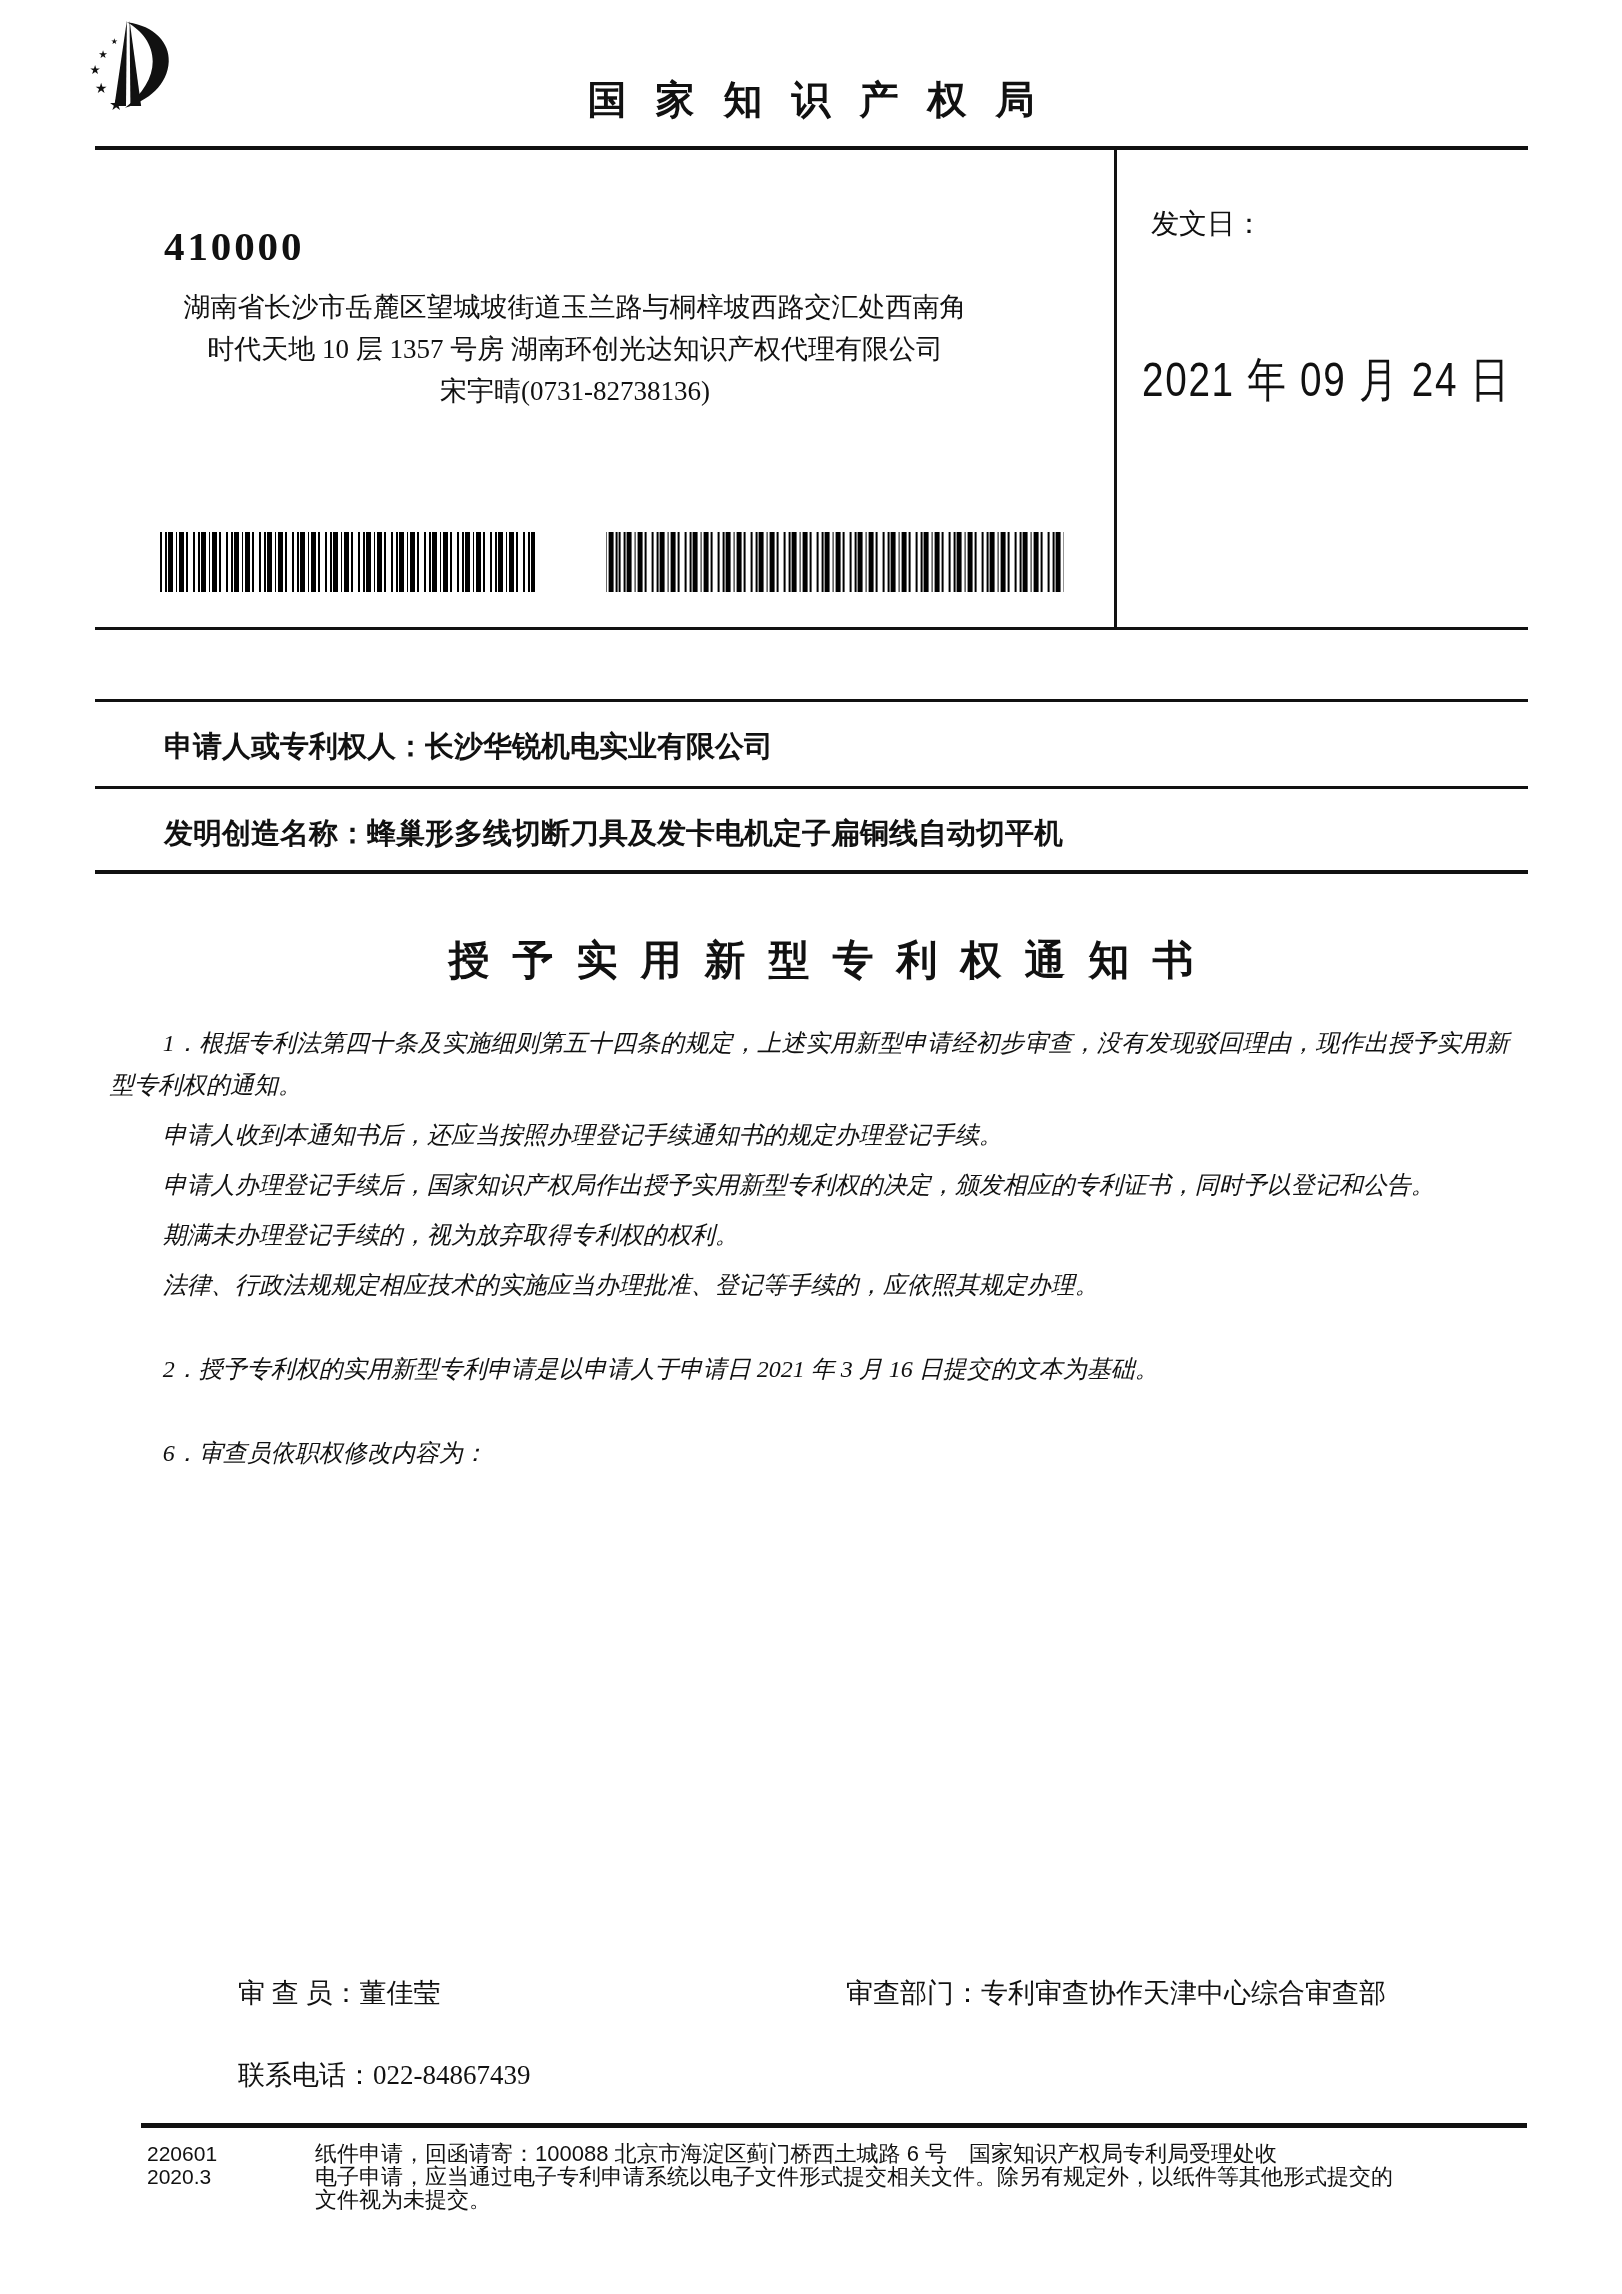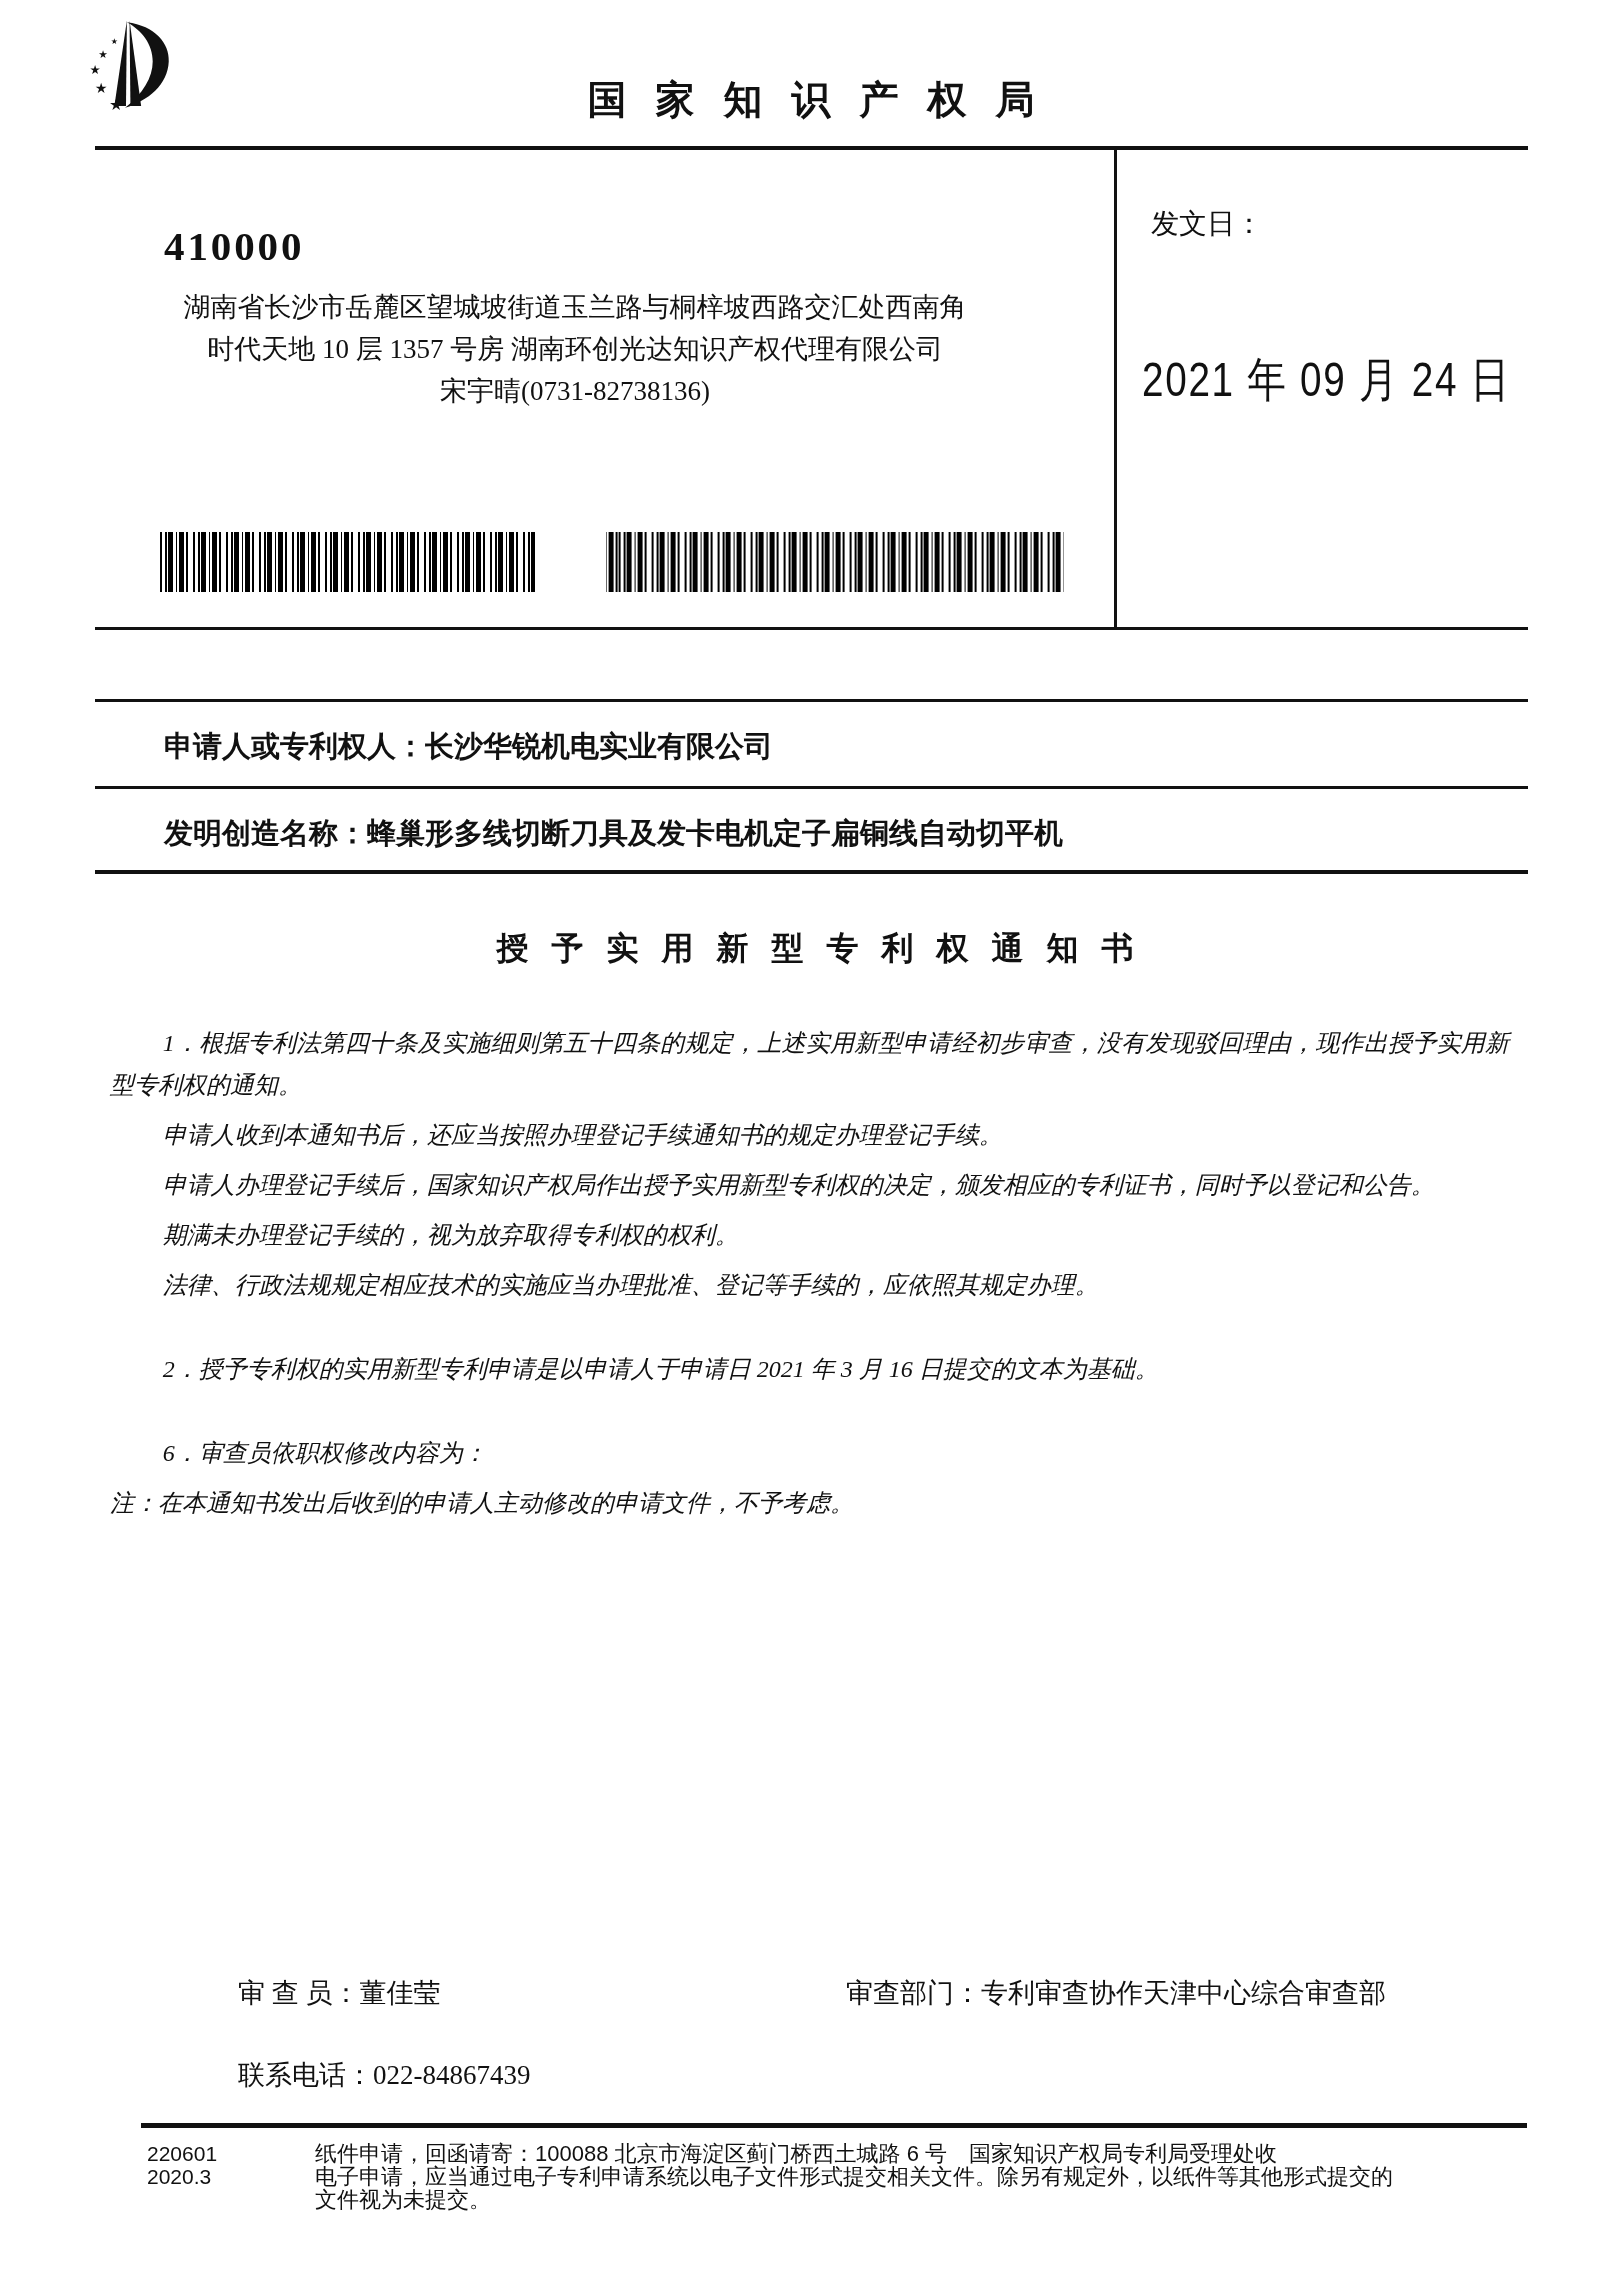--- a/index.html
+++ b/index.html
@@ -42,22 +42,22 @@
       #fff 24px 26px,#000 26px 28px,#fff 28px 33px);
   }
   .barcode1{left:160px;width:375px;}
   .barcode2{left:606px;width:458px;background-position:12.6px 0;}
   
   .field-row{position:absolute;left:164px;width:1361px;font-size:29px;font-weight:bold;}
   .field-row .serial{position:absolute;left:724px;top:0;}
   
   .notice-title{
     position:absolute;top:923px;left:50%;transform:translateX(-50%);
-    font-size:32px;font-weight:bold;letter-spacing:23px;padding-left:23px;
-    white-space:nowrap;margin:4px;text-align:right;
+    font-size:41px;font-weight:bold;letter-spacing:23px;padding-left:23px;
+    white-space:nowrap;margin:10px;text-align:right;
   }
   
   .body{position:absolute;left:102px;top:1014px;width:1415px;}
   .body p{margin:8px;font-size:24px;line-height:42px;text-align:justify;
     text-indent:2.2em;font-style:italic;}
   .body p.gap{margin-top:42px;}
   .body p.no-indent{text-indent:0;}
   
   .signoff-row{font-size:27px;}
   
@@ -122,21 +122,20 @@
   <h1 class="notice-title">授予实用新型专利权通知书</h1>
 
   <div class="body">
     <p>1．根据专利法第四十条及实施细则第五十四条的规定，上述实用新型申请经初步审查，没有发现驳回理由，现作出授予实用新型专利权的通知。</p>
     <p>申请人收到本通知书后，还应当按照办理登记手续通知书的规定办理登记手续。</p>
     <p>申请人办理登记手续后，国家知识产权局作出授予实用新型专利权的决定，颁发相应的专利证书，同时予以登记和公告。</p>
     <p>期满未办理登记手续的，视为放弃取得专利权的权利。</p>
     <p>法律、行政法规规定相应技术的实施应当办理批准、登记等手续的，应依照其规定办理。</p>
     <p class="gap">2．授予专利权的实用新型专利申请是以申请人于申请日 2021 年 3 月 16 日提交的文本为基础。</p>
     <p class="gap">6．审查员依职权修改内容为：</p>
-    <p class="no-indent">注：在本通知书发出后收到的申请人主动修改的申请文件，不予考虑。</p>
   </div>
 
   <div class="abs signoff-row" style="left:238px;top:1975px;">
     <span>审 查 员：</span><span>董佳莹</span>
   </div>
   <div class="abs signoff-row" style="left:846px;top:1975px;font-family:Liberation Mono, monospace;">
     <span>审查部门：</span><span>专利审查协作天津中心综合审查部</span>
   </div>
   <div class="abs signoff-row" style="left:238px;top:2057px;">
     <span>联系电话：</span><span>022-84867439</span>

